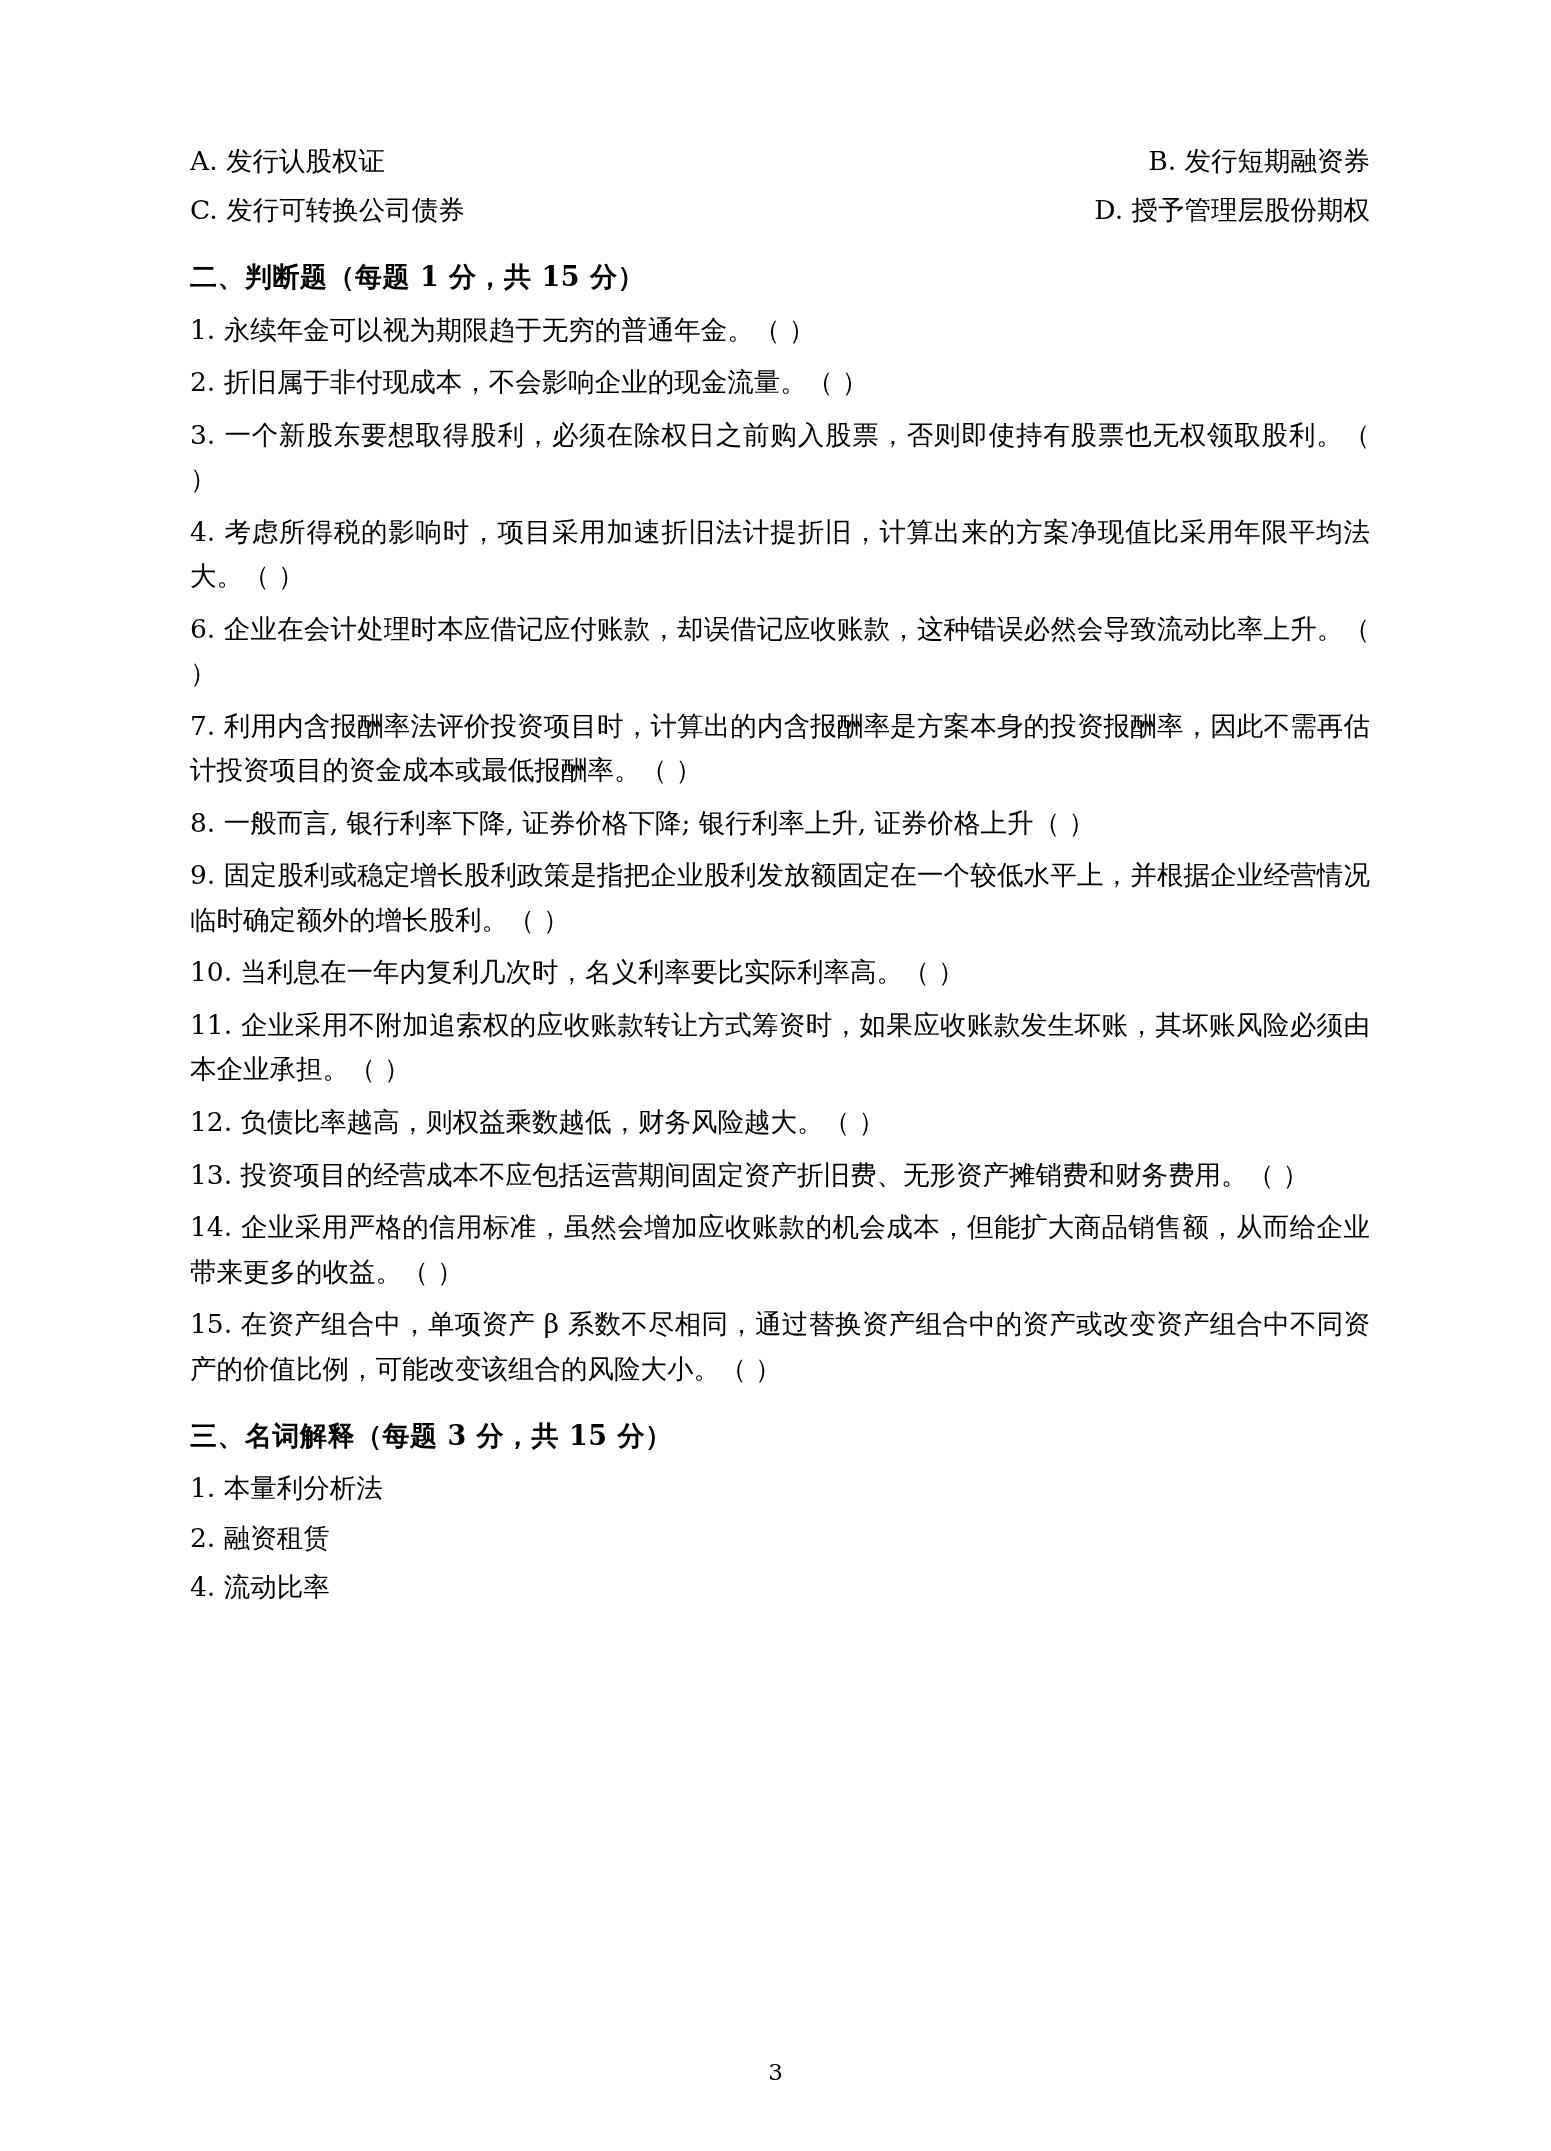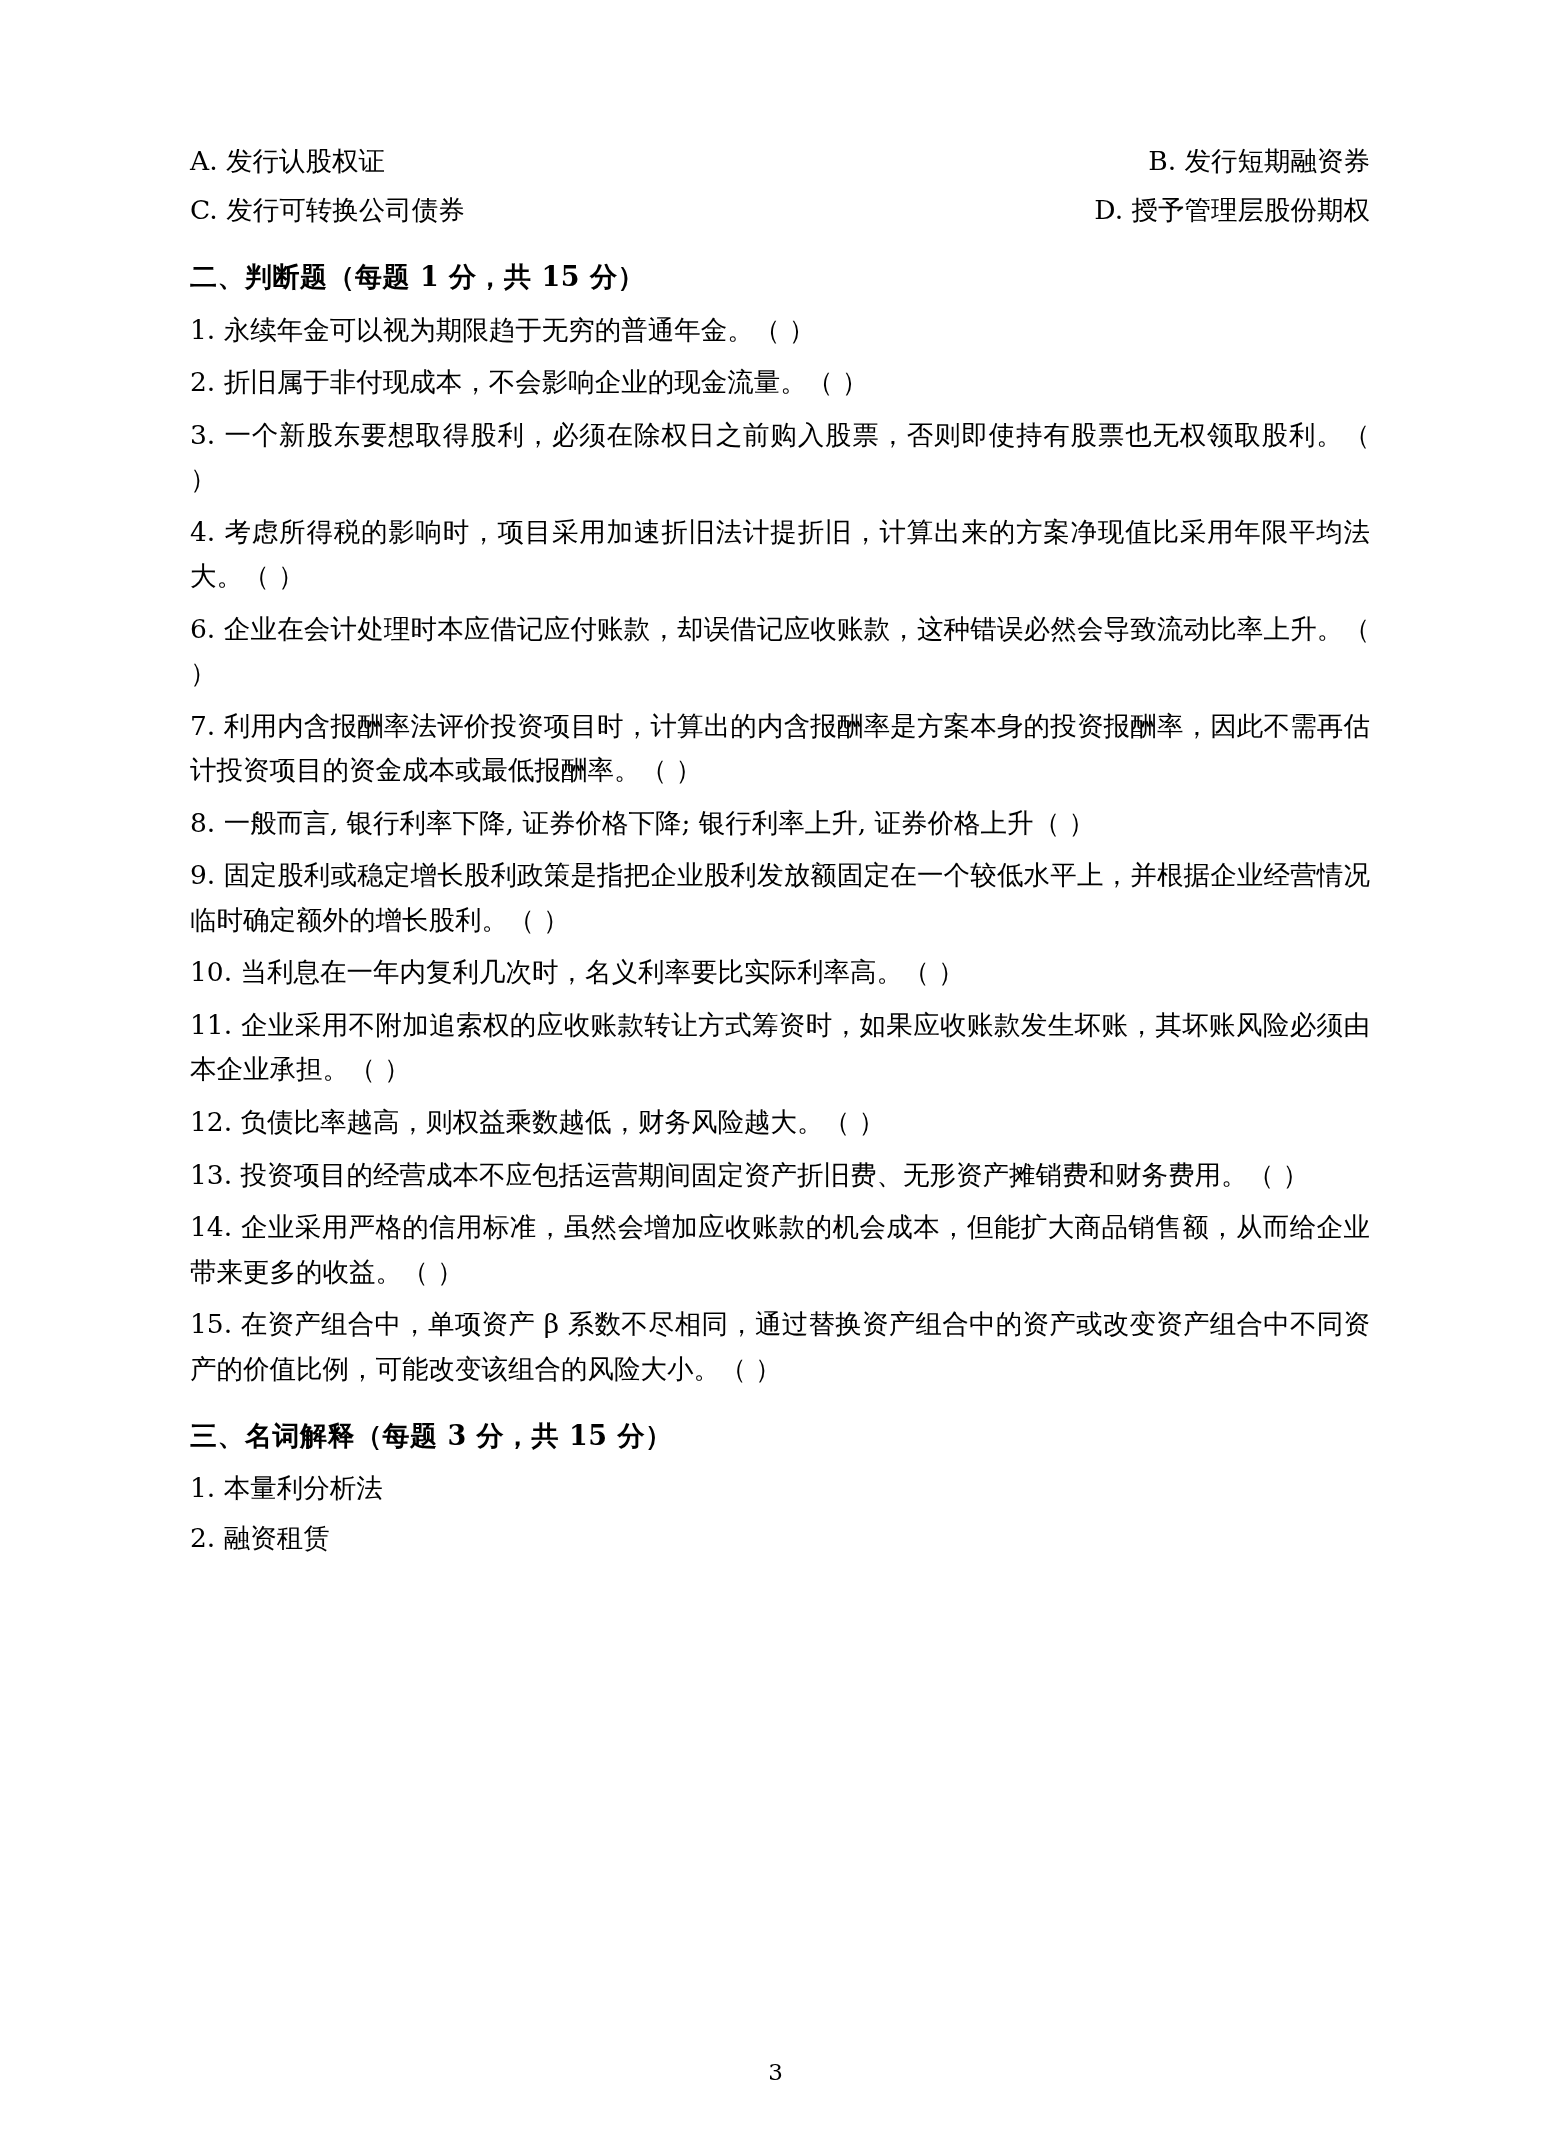--- a/index.html
+++ b/index.html
@@ -95,17 +95,18 @@
     <div class="item">11. 企业采用不附加追索权的应收账款转让方式筹资时，如果应收账款发生坏账，其坏账风险必须由本企业承担。（  ）</div>
     <div class="item">12. 负债比率越高，则权益乘数越低，财务风险越大。（  ）</div>
     <div class="item">13. 投资项目的经营成本不应包括运营期间固定资产折旧费、无形资产摊销费和财务费用。（  ）</div>
     <div class="item">14. 企业采用严格的信用标准，虽然会增加应收账款的机会成本，但能扩大商品销售额，从而给企业带来更多的收益。（  ）</div>
     <div class="item">15. 在资产组合中，单项资产 β 系数不尽相同，通过替换资产组合中的资产或改变资产组合中不同资产的价值比例，可能改变该组合的风险大小。（  ）</div>
 
     <div class="section-head">三、名词解释（每题 3 分，共 15 分）</div>
 
     <div class="term">1. 本量利分析法</div>
     <div class="term">2. 融资租赁</div>
+    <div class="term">4. 流动比率</div>
 
   </div>
 
   <div class="page-number">3</div>
 </div>
 
 </body></html>

